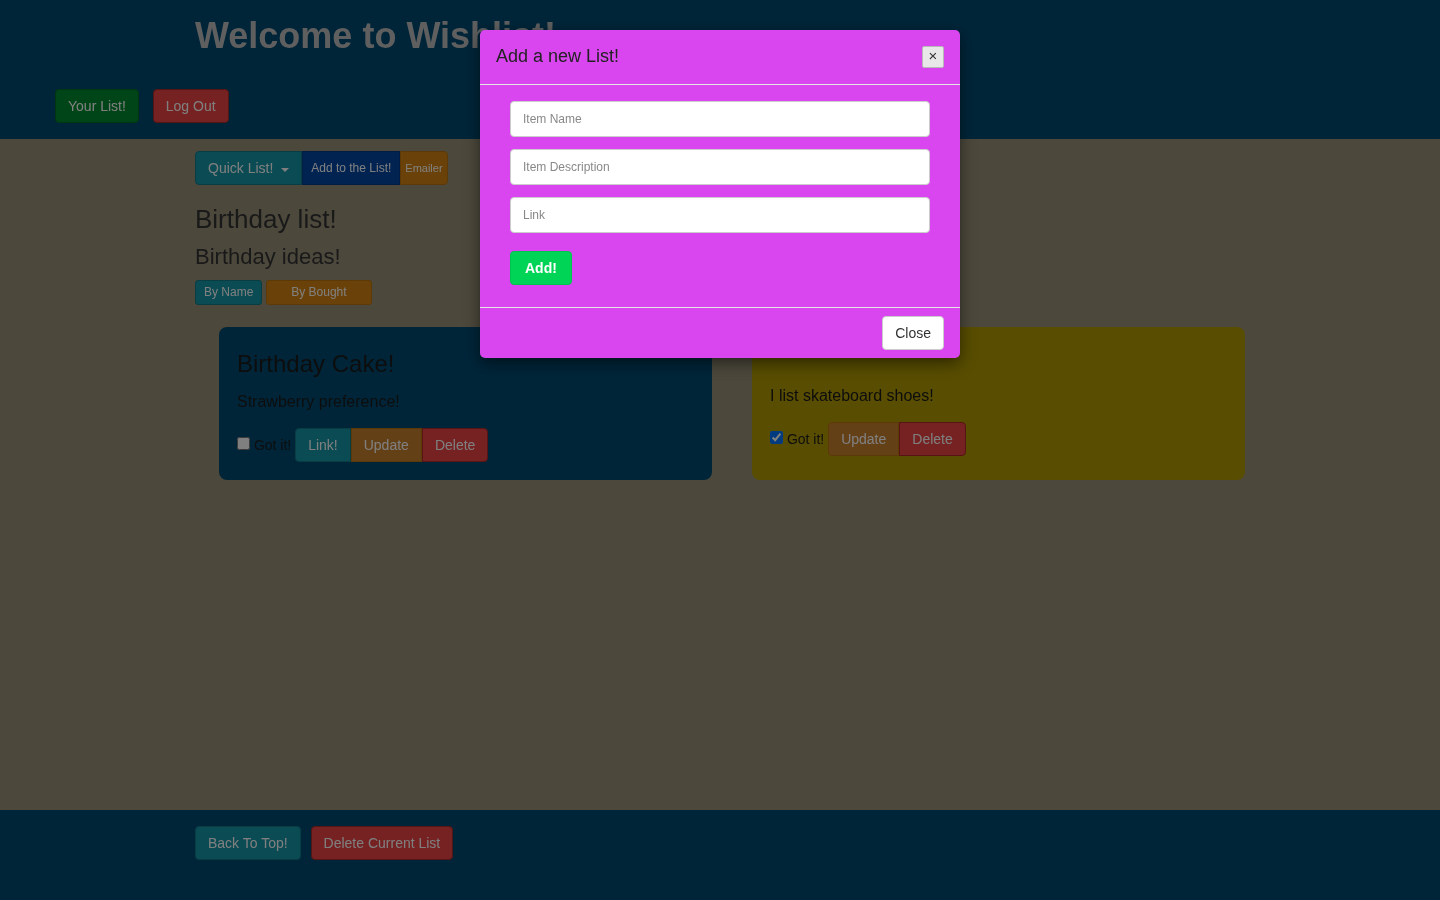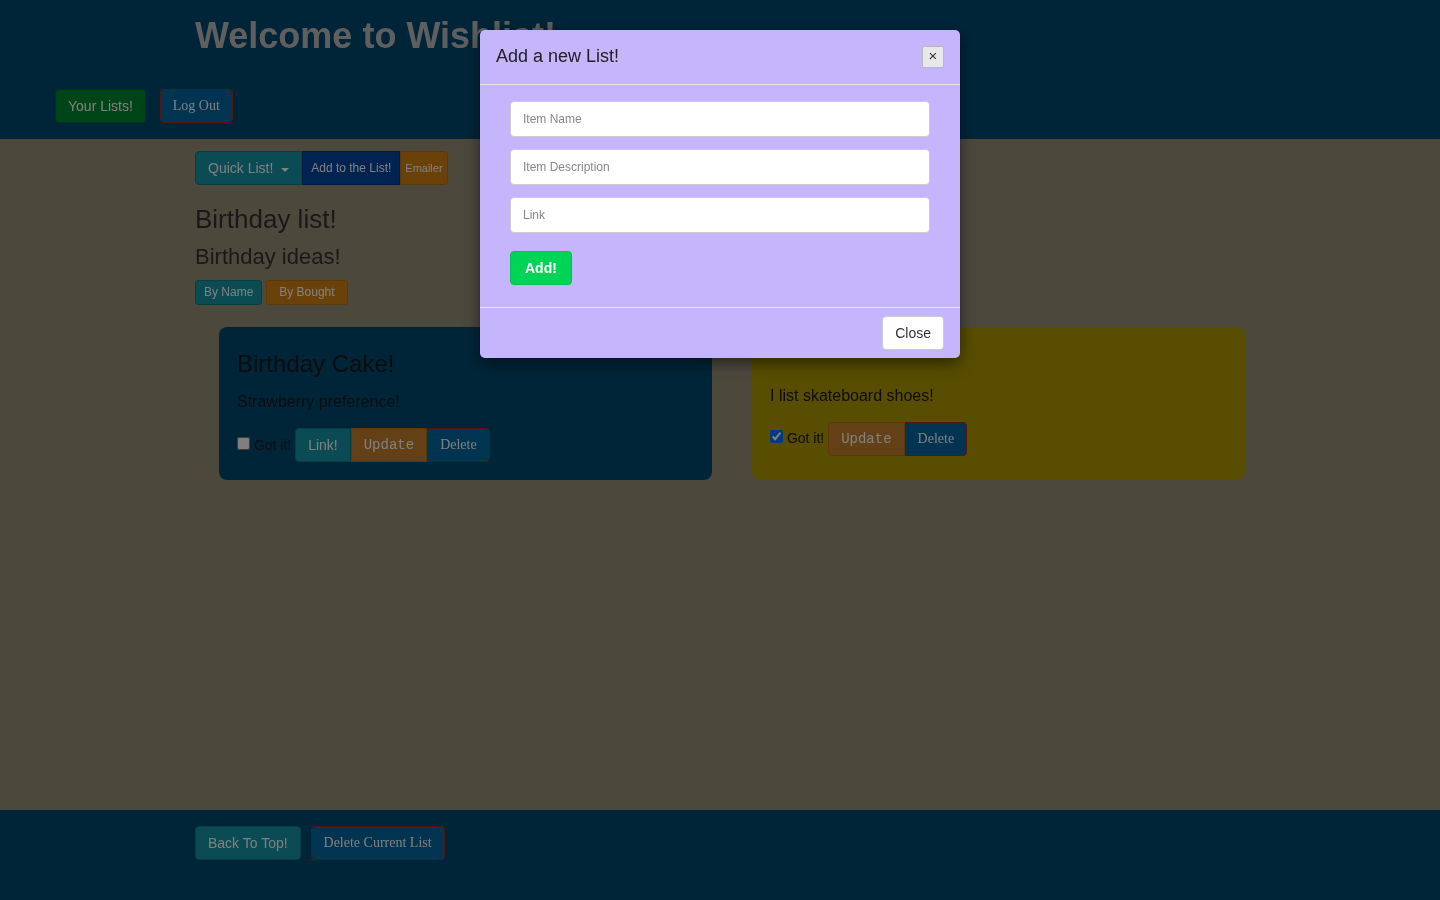--- a/index.html
+++ b/index.html
@@ -37,25 +37,25 @@
       border-radius: 4px;
       border: 1px solid transparent;
       color: #fff;
       cursor: pointer;
       text-align: center;
       vertical-align: middle;
       background-image: none;
     }
     .btn-xs { padding: 1px 5px; font-size: 12px; border-radius: 3px; }
     .btn-green { background: #008a2e; border-color: #006b24; }
-    .btn-red   { background: #0369a1; border-color: #ac2925; font-family: Liberation Serif, serif; }
+    .btn-red   { background: #ef4444; border-color: #ac2925; }
     .btn-info  { background: #1696a6; border-color: #117a87; }
     .btn-blue  { background: #0046a3; border-color: #003b8b; }
     .btn-orange{ background: #d58512; border-color: #b8730f; }
-    .btn-orange-soft { background: #c9812e; border-color: #b8730f; color:#fff;font-family:Liberation Mono, monospace; }
+    .btn-orange-soft { background: #c9812e; border-color: #b8730f; color:#fff; }
     .btn-neon  { background: #00d456; border-color:#00c24f; color:#fff; font-weight:600; }
     .btn-default { background:#fff; color:#333; border:1px solid #ccc; }
 
     .toolbar { margin-top: 12px; }
     .caret {
       display: inline-block; width:0; height:0; margin-left:4px; vertical-align: middle;
       border-top: 4px solid; border-right:4px solid transparent; border-left:4px solid transparent;
     }
     .btn-group { display:inline-flex; }
     .btn-group .btn { border-radius:0; }
@@ -86,21 +86,21 @@
       position:absolute; left:0; right:0; bottom:0; background:#004b72;
       padding:16px 0 40px;
     }
 
     
     .backdrop {
       position:absolute; inset:0; background:rgba(0,0,0,0.5);
     }
     .modal {
       position:absolute; top:30px; left:50%; transform:translateX(-50%);
-      width:480px; background:#c4b5fd; border-radius:5px;
+      width:480px; background:#d946ef; border-radius:5px;
       box-shadow:0 5px 15px rgba(0,0,0,0.5);
     }
     .modal-header {
       padding:14px 16px; border-bottom:1px solid #e5e5e5;
       display:flex; justify-content:space-between; align-items:center;
     }
     .modal-title { font-size:18px; font-weight:400; color:#222; }
     .modal-close {
       width:22px; height:22px; background:#e8e8e8; border:1px solid #b8b8b8;
       border-radius:2px; font-size:15px; line-height:18px; text-align:center;
@@ -120,42 +120,42 @@
     .underlay { filter:none; }
   </style>
 </head>
 <body>
 
 <div class="underlay">
   <div class="top-header">
     <div class="container">
       <h1 class="page-title">Welcome to Wishlist!</h1>
       <div class="header-btns">
-        <button class="btn btn-green">Your Lists!</button>
+        <button class="btn btn-green">Your List!</button>
         <button class="btn btn-red" style="margin-left:10px">Log Out</button>
       </div>
     </div>
   </div>
 
   <div class="container">
     <div class="toolbar btn-group">
       <button class="btn btn-info">
         <span>Quick List!</span>
         <span class="caret"></span>
       </button>
       <button class="btn btn-blue btn-xs" style="font-size:12px;padding:4px 8px">Add to the List!</button>
       <button class="btn btn-orange btn-xs" style="font-size:11px;padding:4px 4px">Emailer</button>
     </div>
 
     <h2 class="list-title">Birthday list!</h2>
     <h3 class="list-subtitle">Birthday ideas!</h3>
 
     <div class="sorts">
       <button class="btn btn-info btn-xs" style="padding:3px 8px;font-size:12px">By Name</button>
-      <button class="btn btn-orange btn-xs" style="padding:3px 12px;font-size:12px">By Bought</button>
+      <button class="btn btn-orange btn-xs" style="padding:3px 24px;font-size:12px">By Bought</button>
     </div>
 
     <div class="cards">
       <div class="card card-blue">
         <h3>Birthday Cake!</h3>
         <p>Strawberry preference!</p>
         <label class="gotit-row">
           <input type="checkbox" style="">
           <span>Got it!</span>
         </label>

